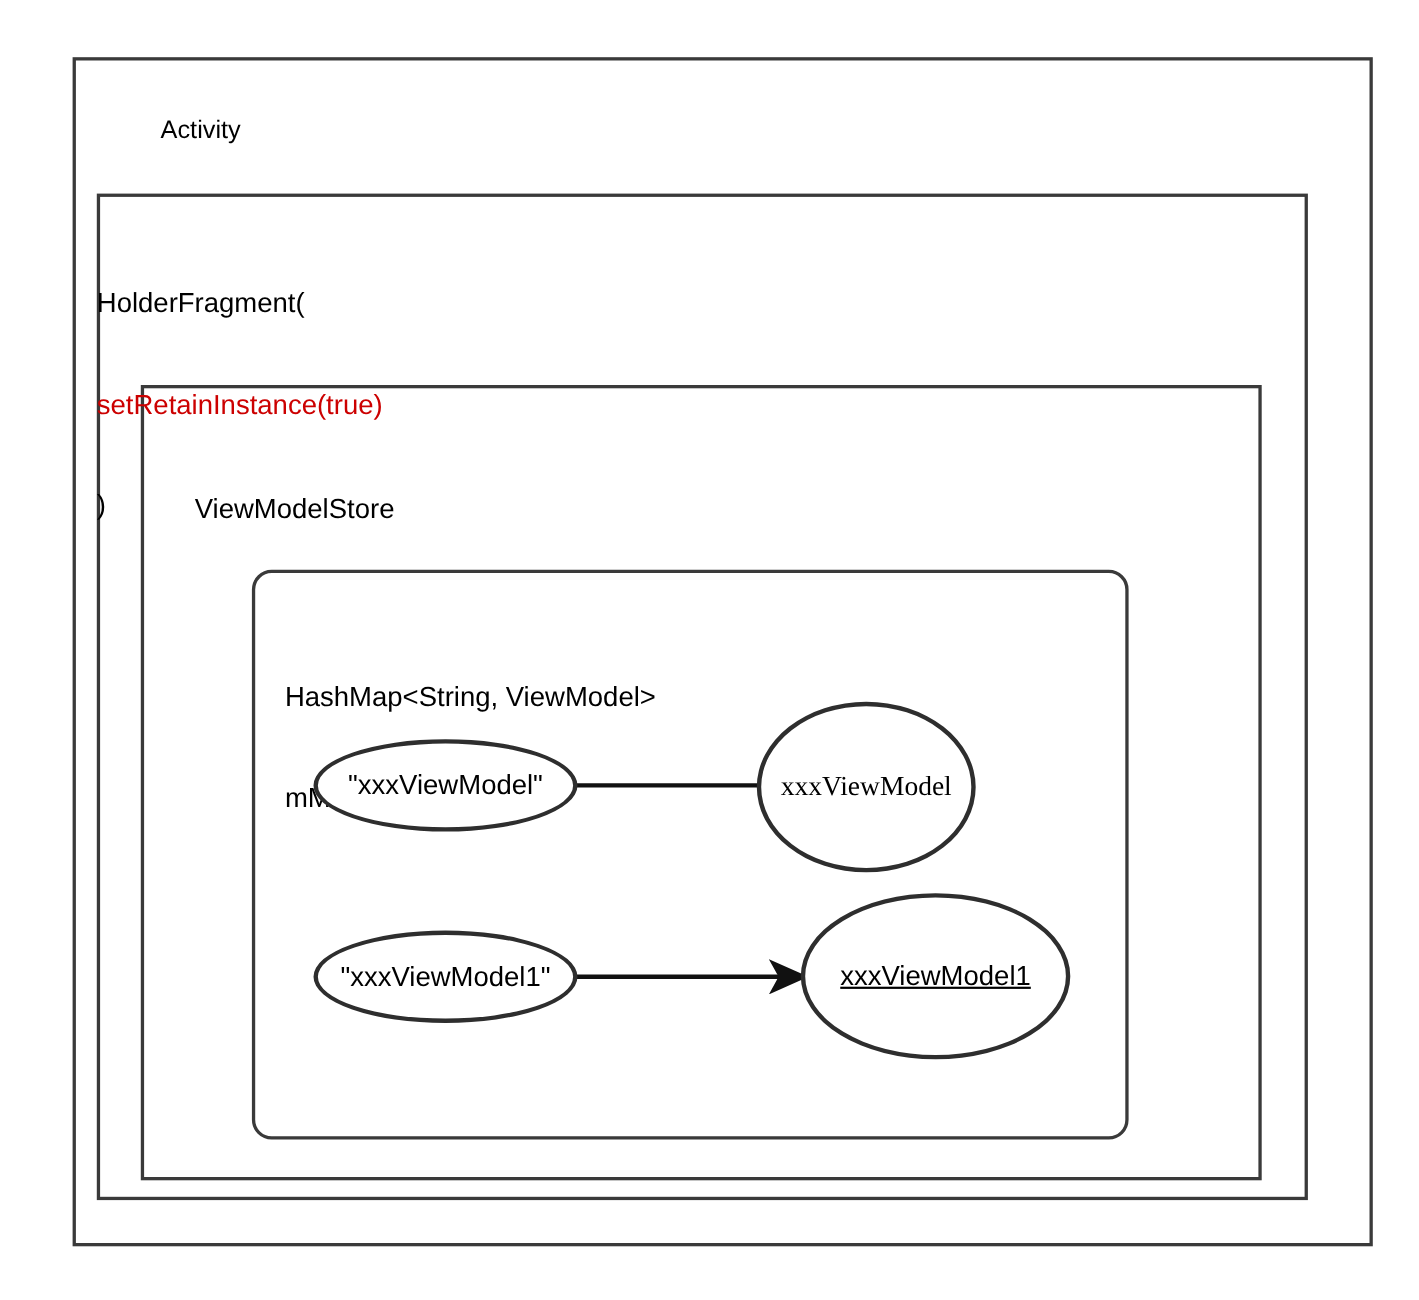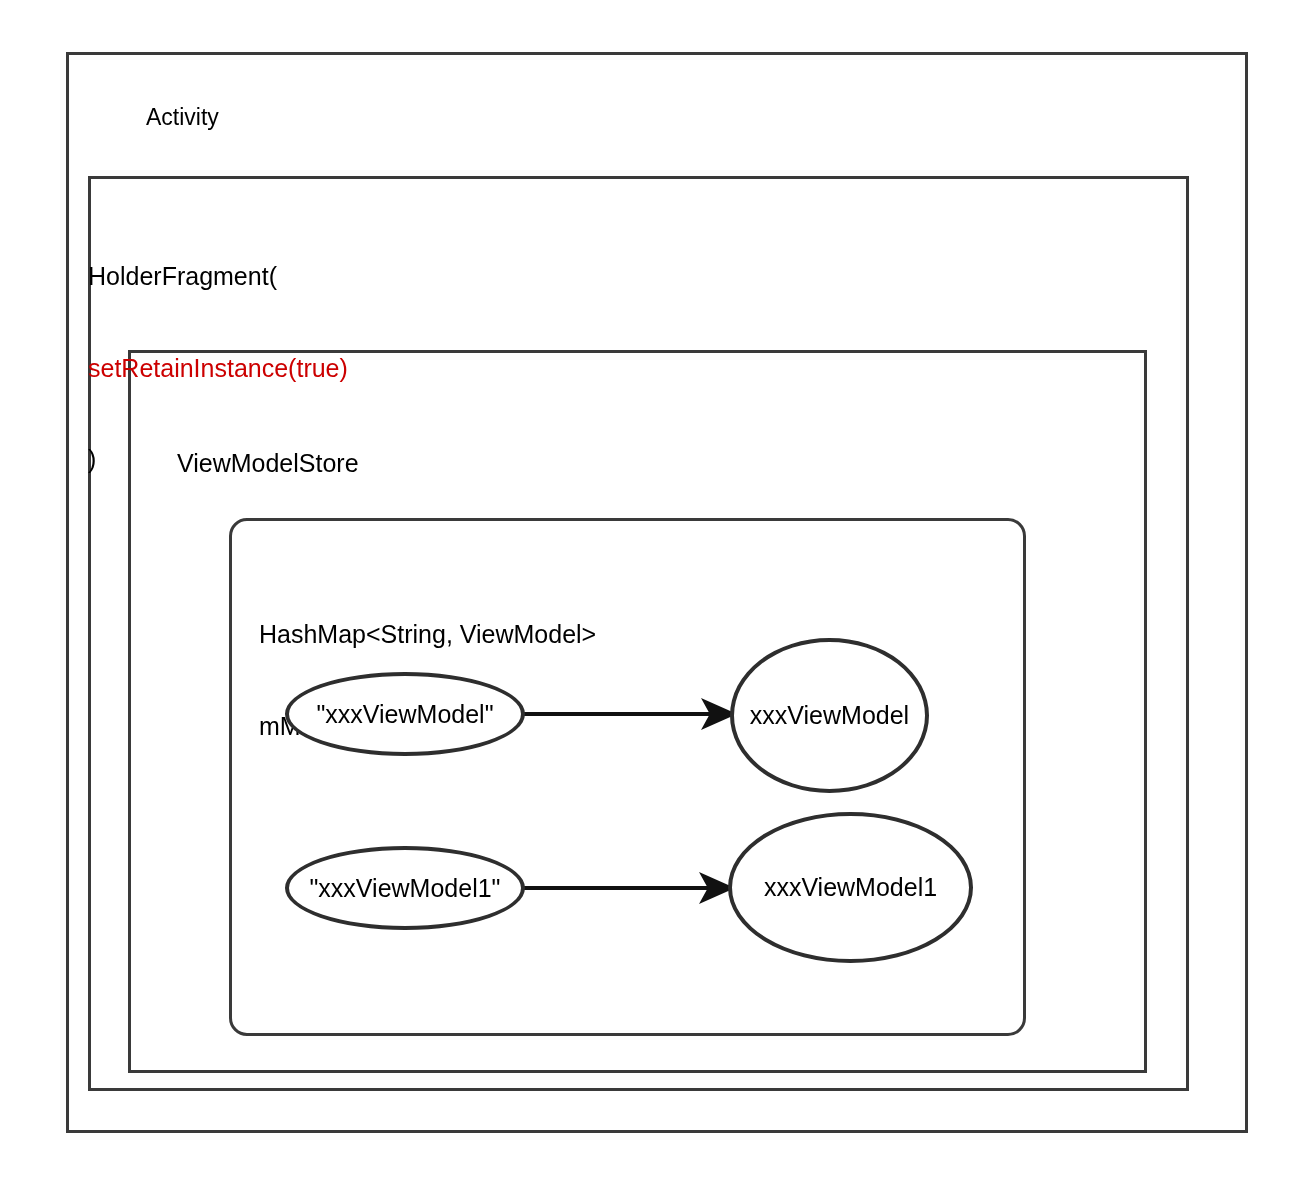--- a/index.html
+++ b/index.html
@@ -104,36 +104,38 @@
     text-align: center;
     white-space: nowrap;
   }
   .node-key1 {
     left: 285px;
     top: 672px;
     width: 240px;
     height: 84px;
   }
   .node-val1 {
-    left: 730px;
+    left: 688px;
     top: 638px;
     width: 199px;
     height: 155px;
+    font-family: Liberation Serif, serif;
   }
   .node-key2 {
     left: 285px;
     top: 846px;
     width: 240px;
     height: 84px;
   }
   .node-val2 {
     left: 728px;
     top: 812px;
     width: 245px;
     height: 151px;
+    text-decoration: underline;
   }
 </style>
 </head>
 <body>
 
 <div id="canvas">
 
   <div class="box box-activity"></div>
   <div class="box box-holder"></div>
   <div class="box box-store"></div>

